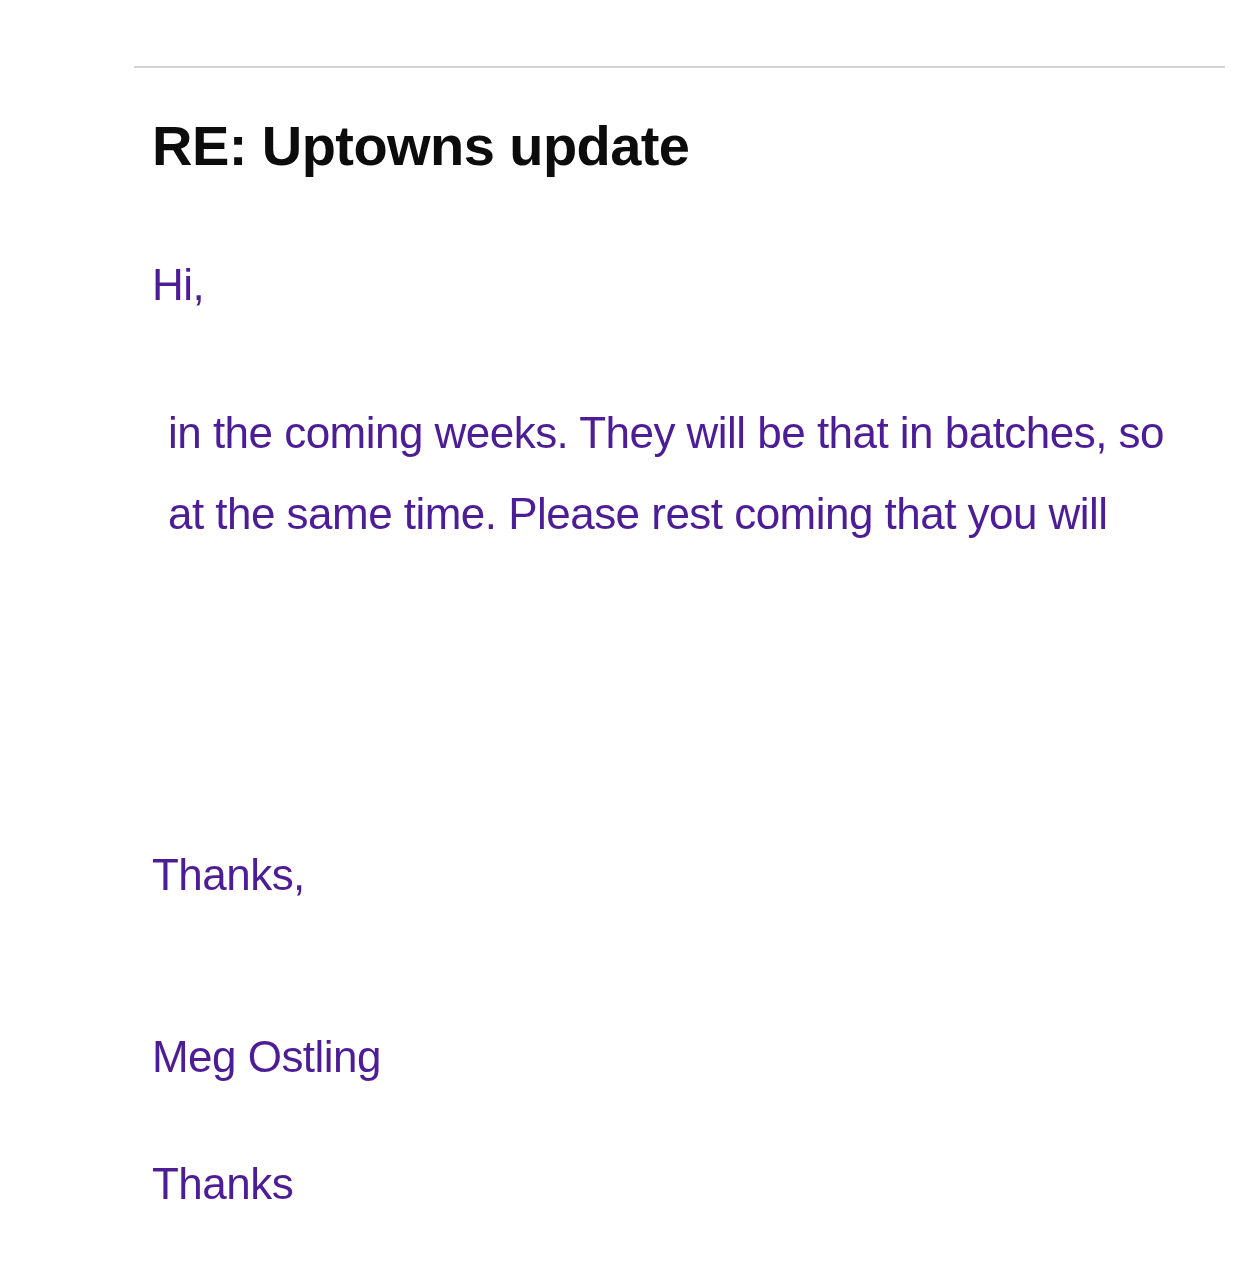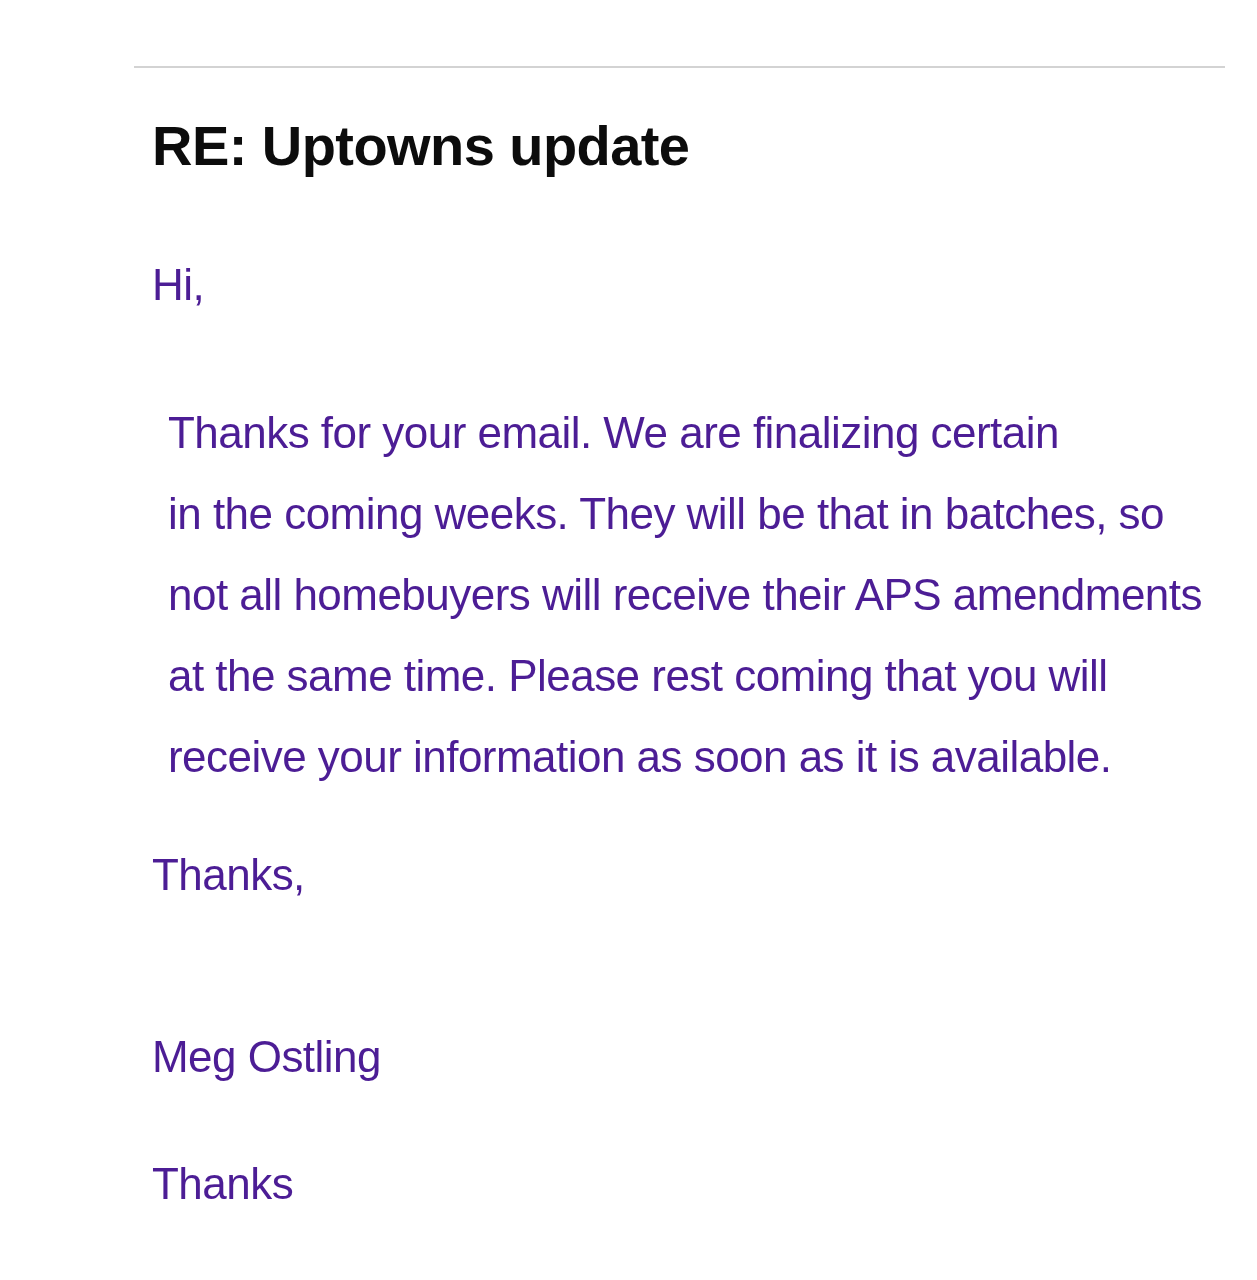--- a/index.html
+++ b/index.html
@@ -72,25 +72,22 @@
 
   <div class="scrollbar-thumb"></div>
 
   <div class="content">
 
     <h1 class="subject">RE: Uptowns update</h1>
 
     <div class="body-text greeting">Hi,</div>
 
     <div class="body-text paragraph">
-      <div>Thanks for your email. We are finalizing certain</div>
       <div>in the coming weeks. They will be that in batches, so</div>
-      <div>not all homebuyers will receive their APS amendments</div>
       <div>at the same time. Please rest coming that you will</div>
-      <div>receive your information as soon as it is available.</div>
     </div>
 
     <div class="body-text closing">Thanks,</div>
 
     <div class="body-text sig-name">Meg Ostling</div>
 
     <div class="body-text sig-title">Thanks</div>
 
   </div>
 </div>

